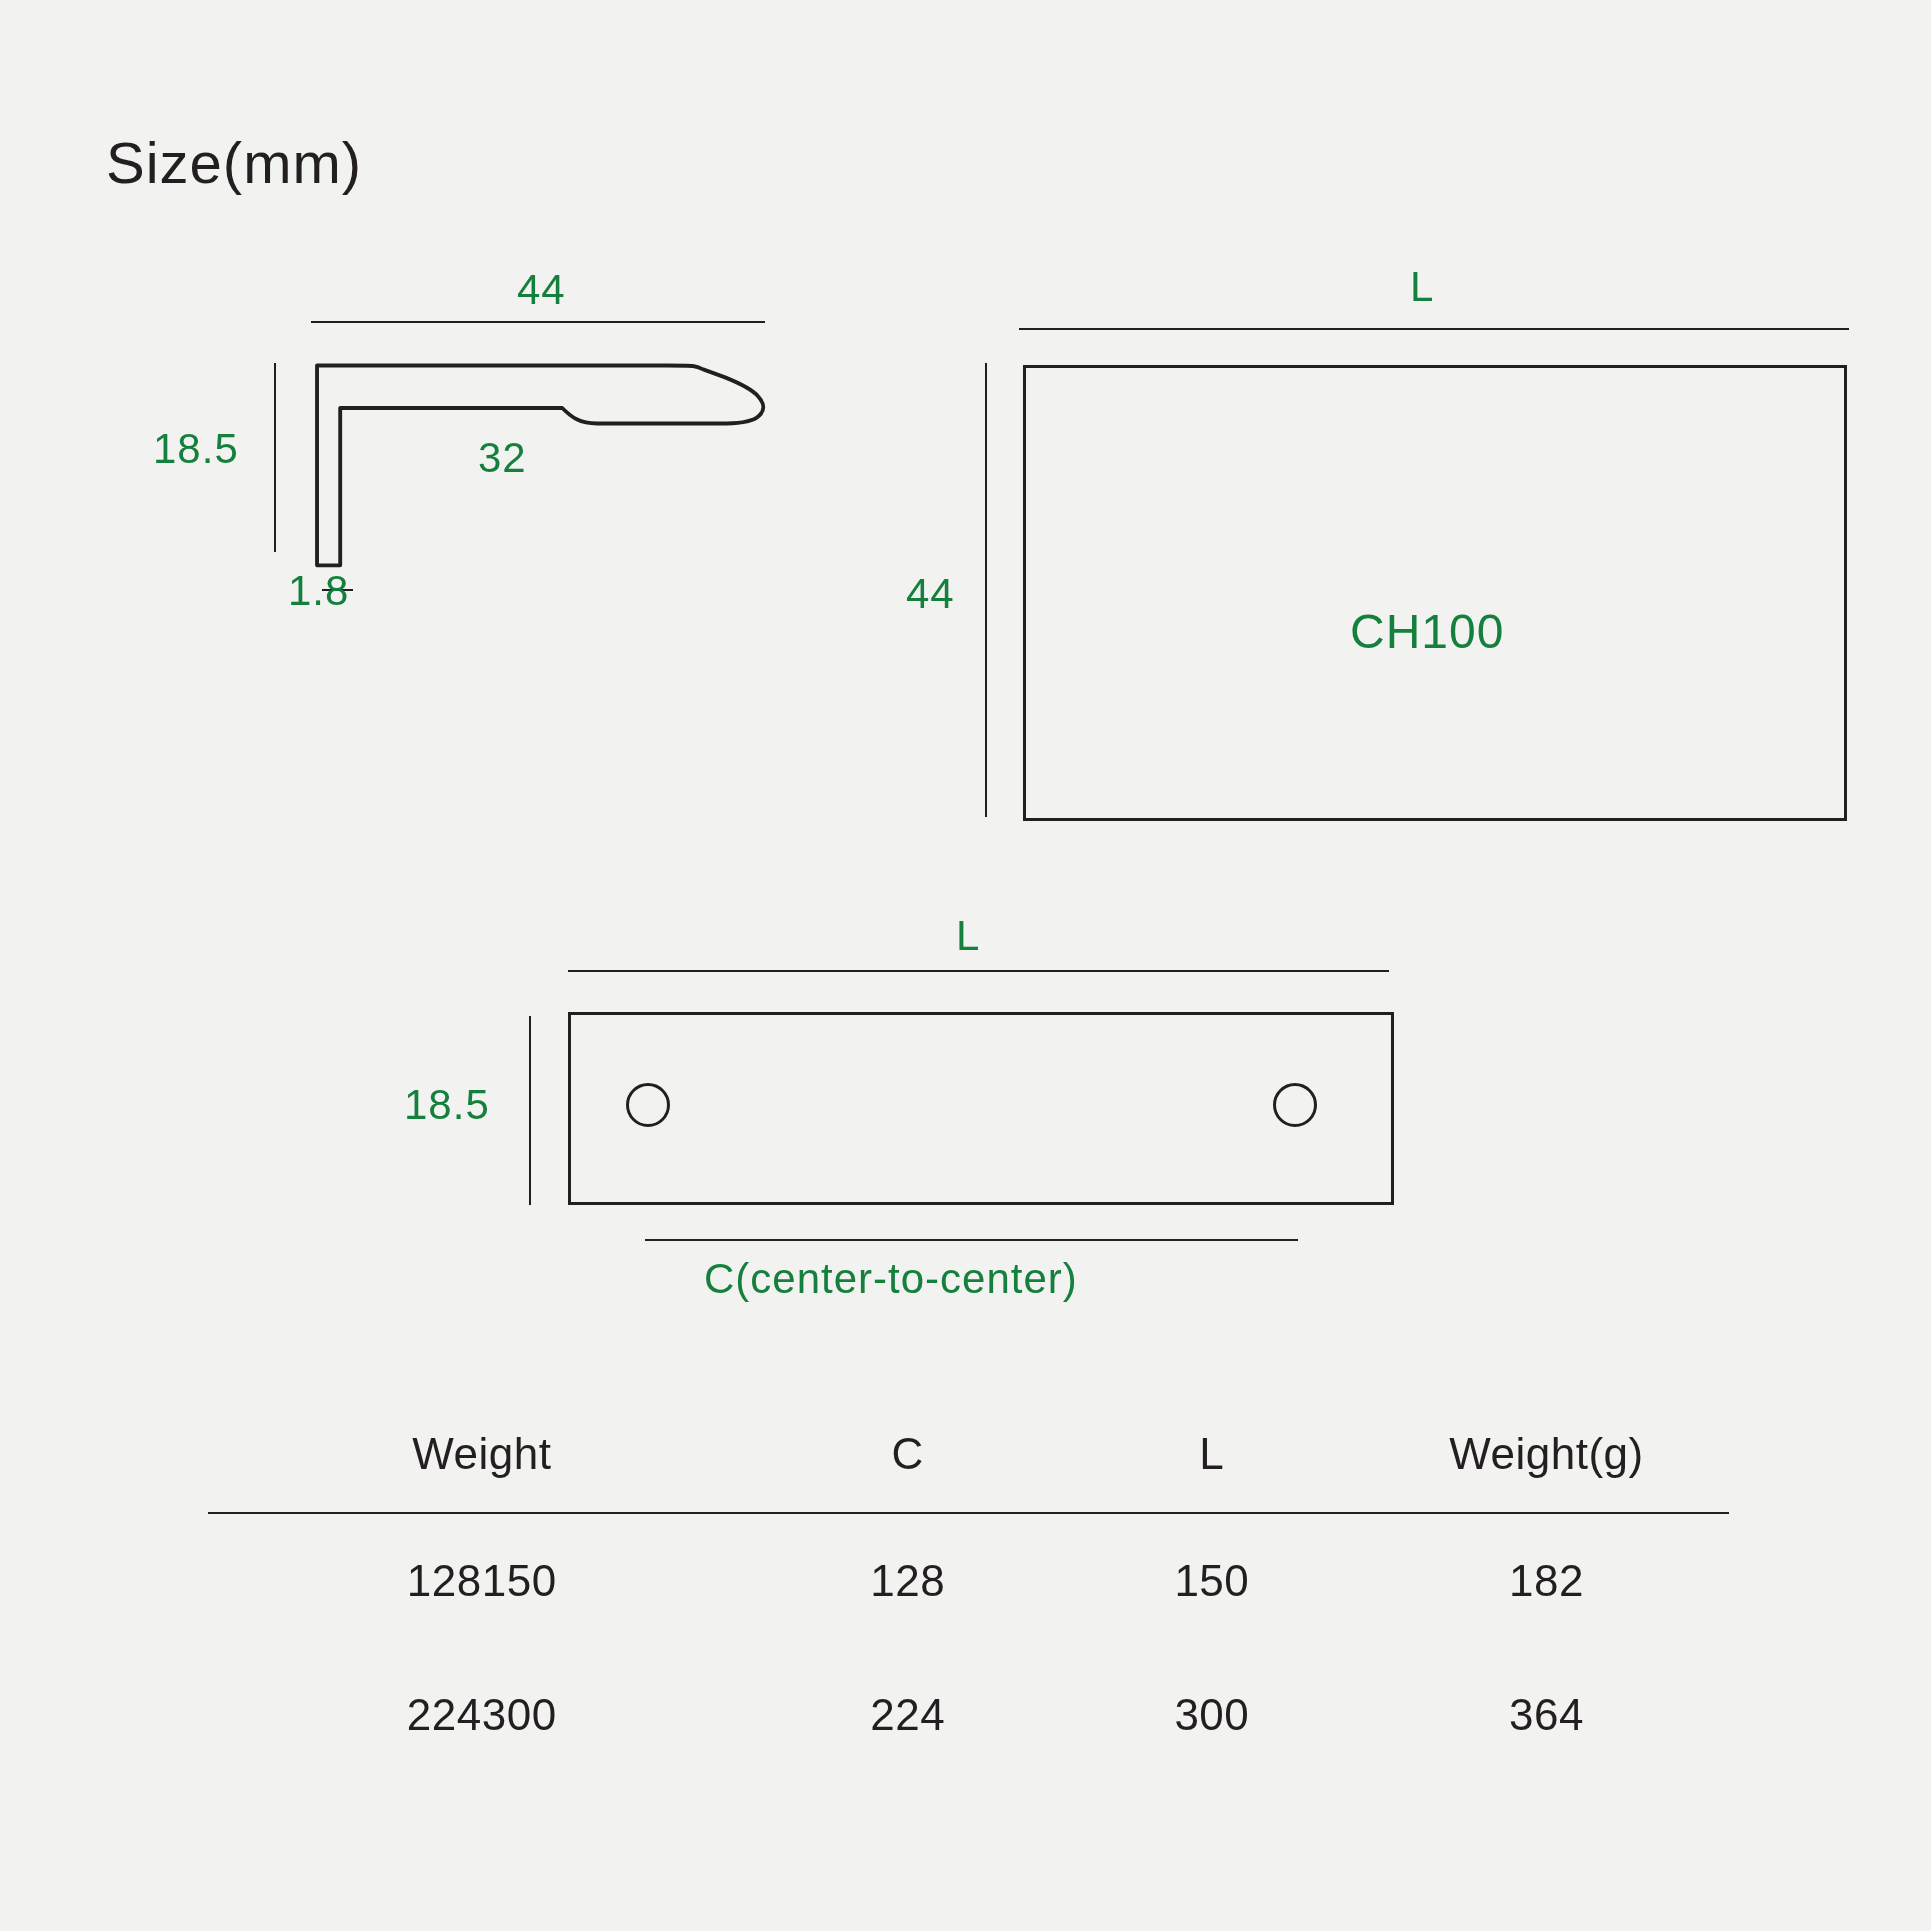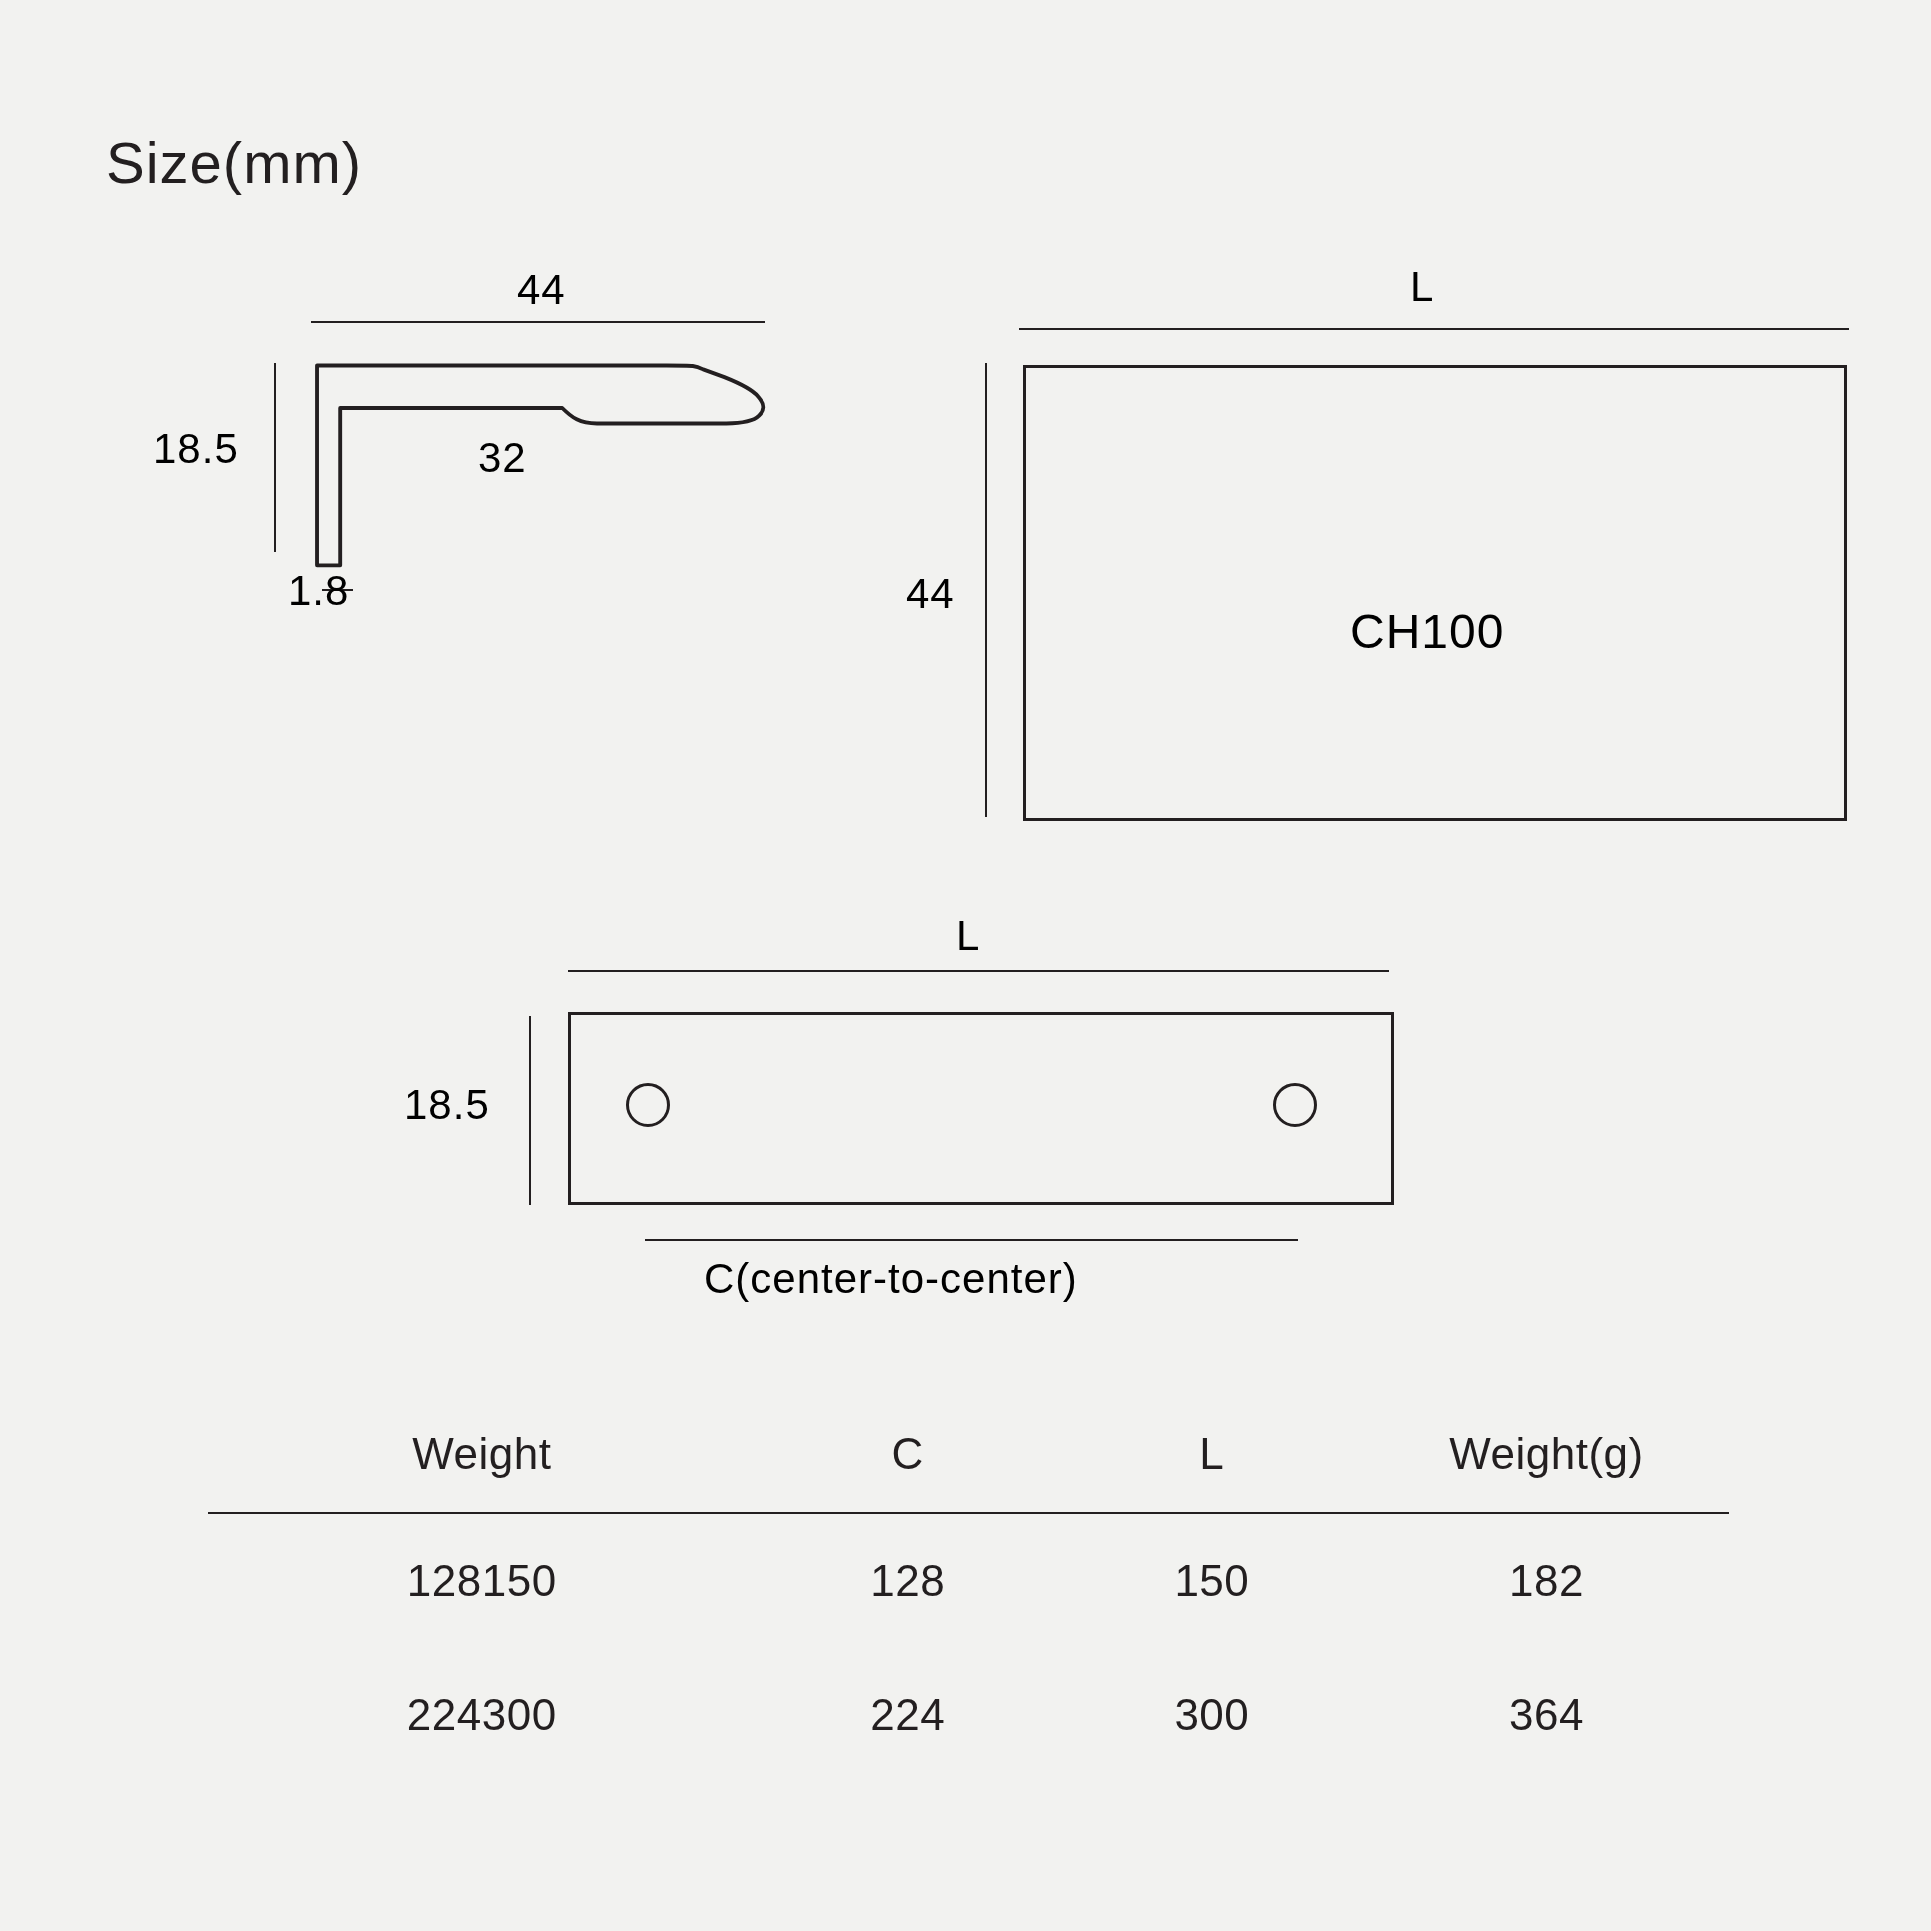--- a/index.html
+++ b/index.html
@@ -28,21 +28,21 @@
     letter-spacing: 1px;
     color: #231f20;
     margin-top: 40px;
   }
 
   
   .dimtext {
     position: absolute;
     font-size: 42px;
     letter-spacing: 1px;
-    color: #000000;
+    color: #15803d;
     white-space: nowrap;
   }
   .line-h {
     position: absolute;
     height: 0;
     border-top: 2.9px solid #231f20;
   }
   .line-v {
     position: absolute;
     width: 0;

